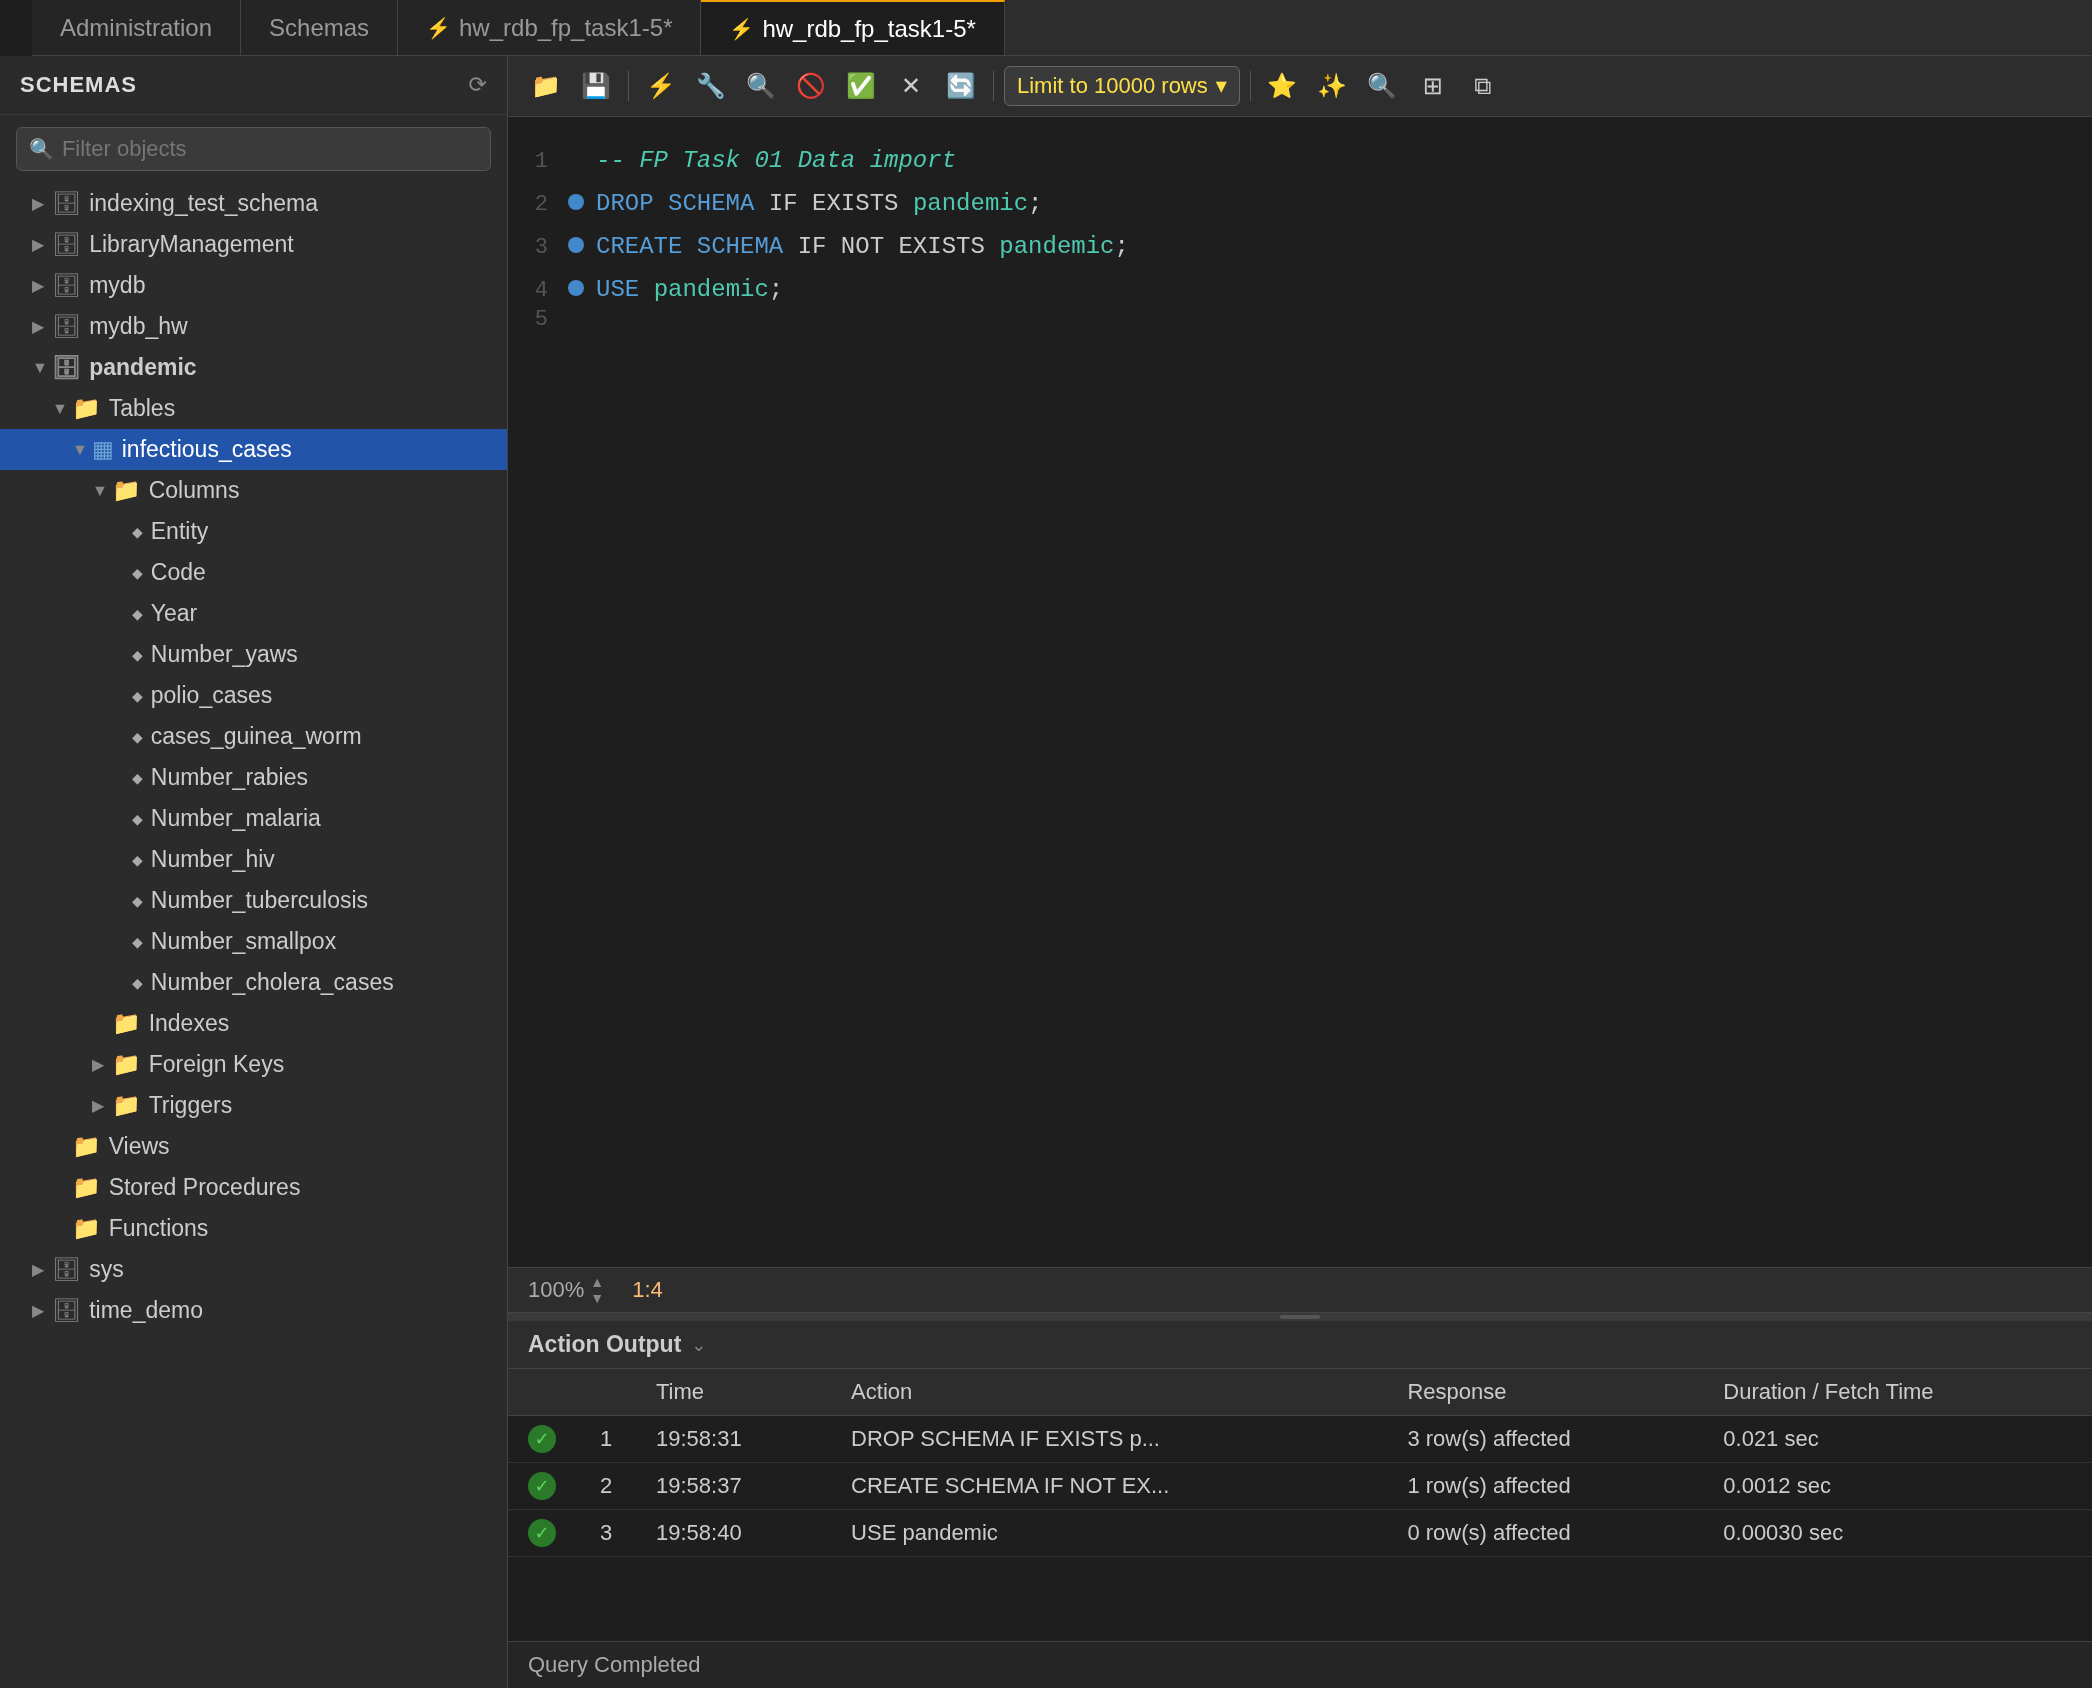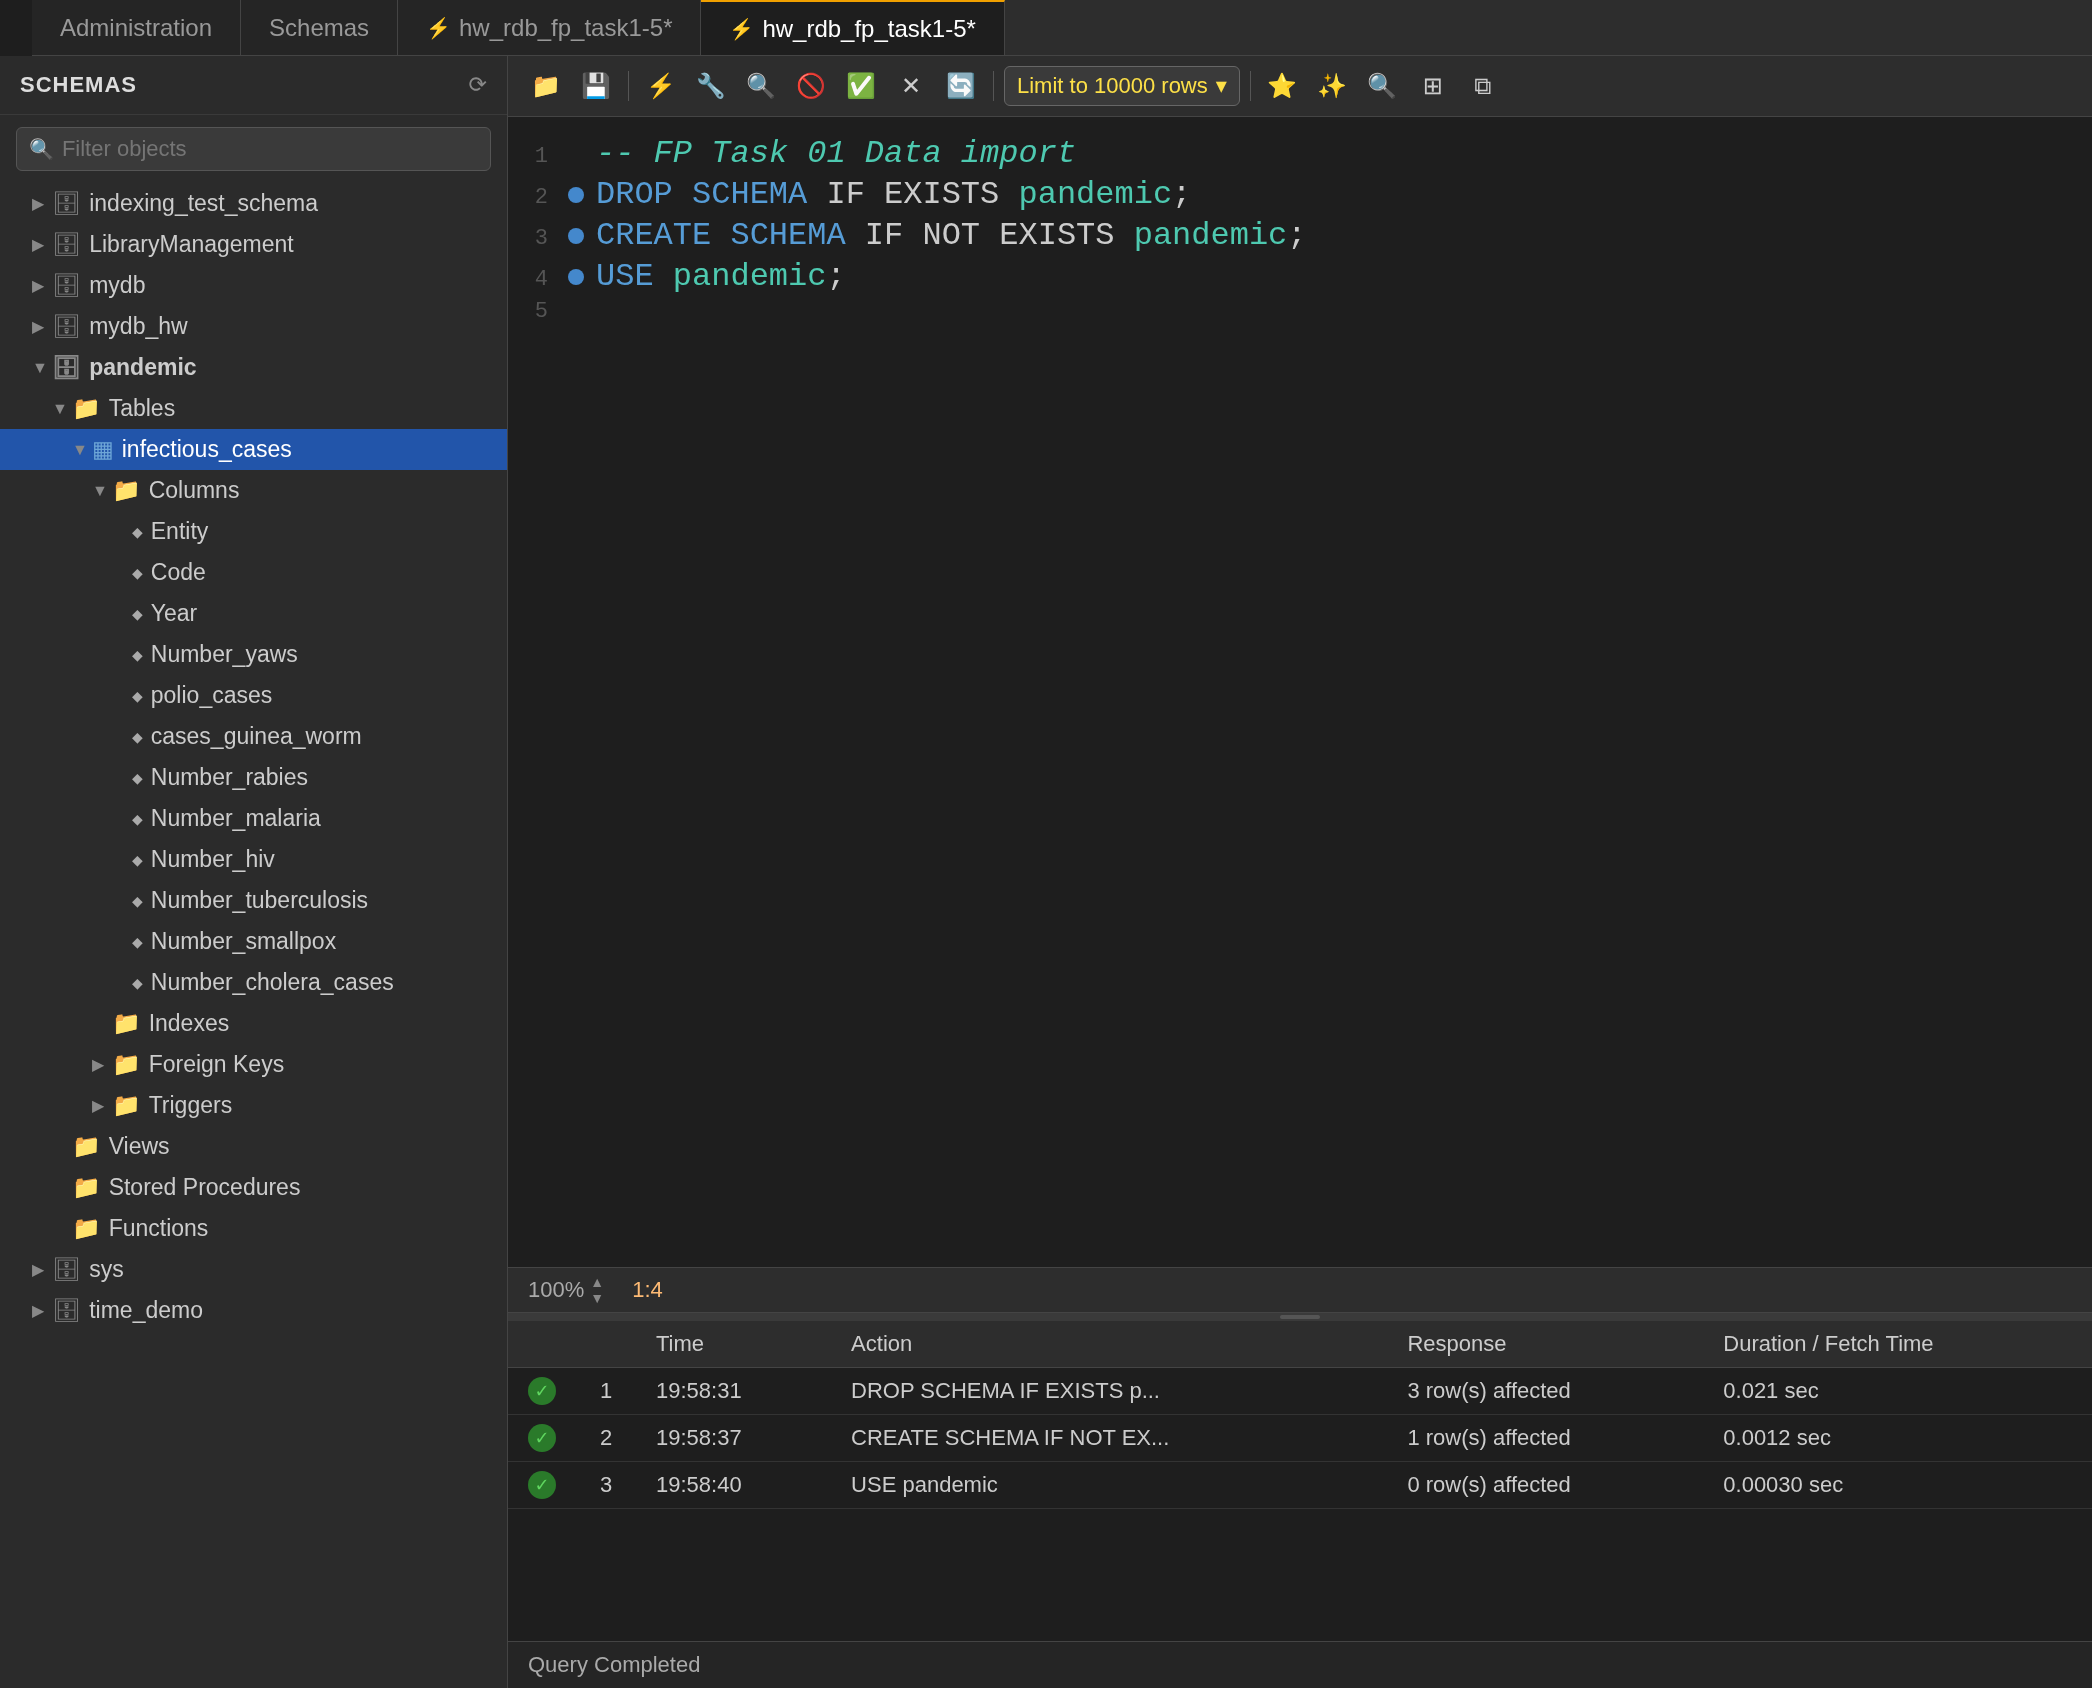--- a/index.html
+++ b/index.html
@@ -223,23 +223,24 @@
       height: 16px;
       border-radius: 50%;
       background: #4488cc;
       margin-right: 12px;
       flex-shrink: 0;
     }
     .line-dot.empty {
       background: transparent;
     }
     .code-text {
-      font-size: 32px;
+      font-size: 24px;
       font-family: 'Courier New', monospace;
       color: #cccccc;
+      margin-top: 12px;
     }
     .code-comment { color: #4ec9b0; font-style: italic; }
     .kw-blue { color: #569cd6; }
     .kw-white { color: #cccccc; }
     .kw-green { color: #4ec9b0; }
 
     
     .status-bar {
       display: flex;
       align-items: center;
@@ -647,20 +648,24 @@
         </div>
       </div>
       <span class="cursor-pos">1:4</span>
     </div>
 
     <div class="splitter">
       <div class="splitter-handle"></div>
     </div>
 
     <div class="output-panel">
+      <div class="output-header">
+        <span class="output-title">Action Output</span>
+        <span class="output-arrow">⌄</span>
+      </div>
       <div class="output-table">
         <table>
           <thead>
             <tr>
               <th class="row-num-col"></th>
               <th class="row-num-col"></th>
               <th>Time</th>
               <th>Action</th>
               <th>Response</th>
               <th>Duration / Fetch Time</th>

